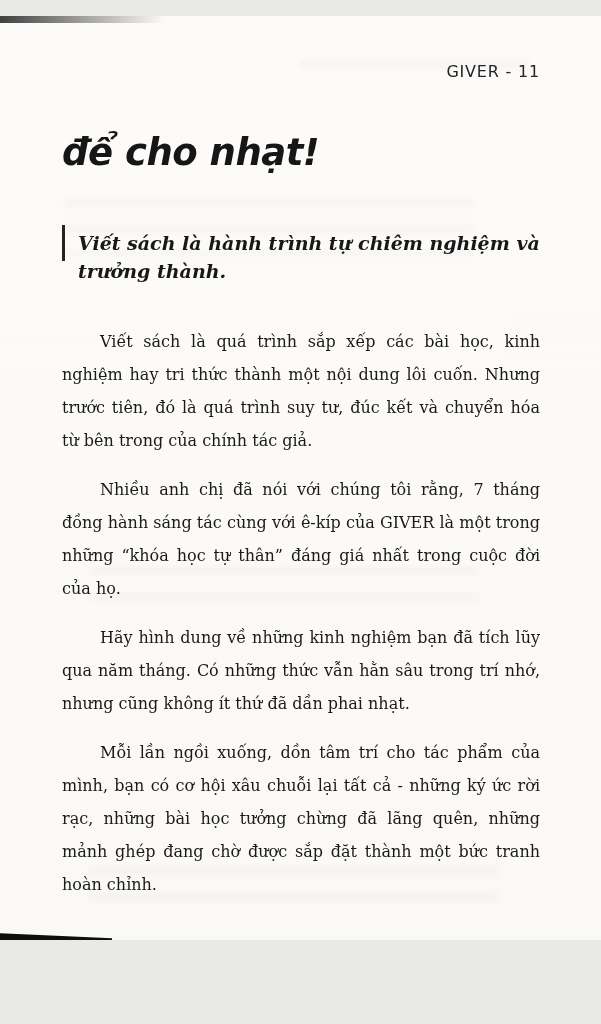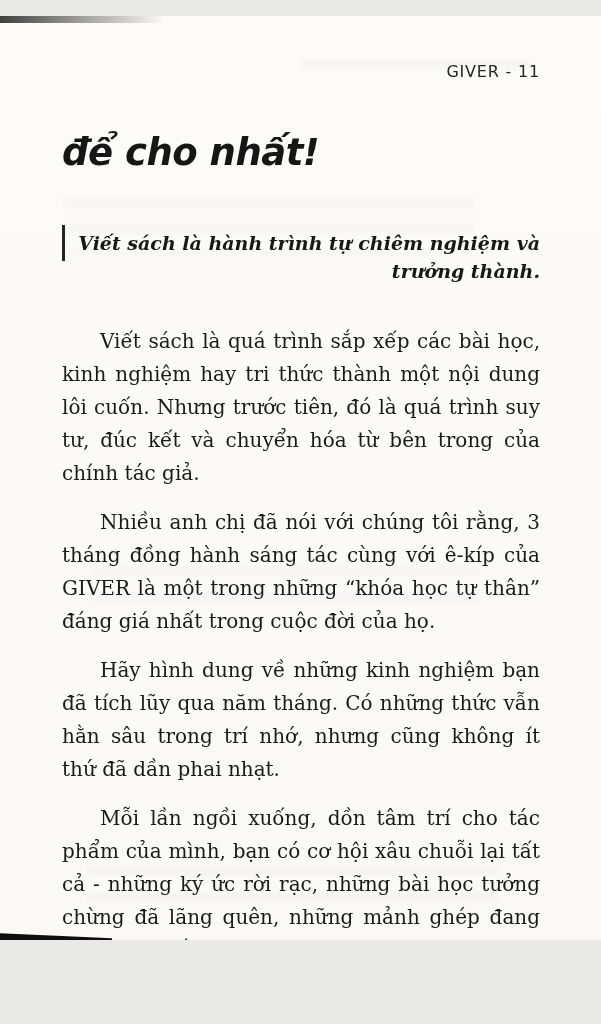--- a/index.html
+++ b/index.html
@@ -35,21 +35,20 @@
     font-weight: 700;
     font-size: 37px;
     line-height: 53px;
     letter-spacing: -0.5px;
     color: #161616;
   }
   .quote-row {
     display: flex;
     align-items: flex-start;
     margin-top: 44px;
-    text-align: right;
   }
   .quote-bar {
     width: 3px;
     height: 36px;
     background: #242424;
     margin: 2px 13px 0 0;
     flex: 0 0 auto;
   }
   .quote-text {
     font-family: "DejaVu Serif", serif;
@@ -57,21 +56,21 @@
     font-weight: 600;
     font-size: 19px;
     line-height: 28px;
     padding-top: 6px;
     color: #181818;
   }
   .body-text {
     margin-top: 40px;
   }
   .body-text p {
-    font-size: 20px;
+    font-size: 16px;
     line-height: 33px;
     text-align: justify;
     text-indent: 38px;
     margin: 0 0 16px 0;
     color: #1a1a1a;
   }
   
   .artifact-top {
     position: absolute;
     top: 0; left: 0;
@@ -107,29 +106,29 @@
   <div class="artifact-top"></div>
   <div class="bleed bleed-1"></div>
   <div class="bleed bleed-2"></div>
   <div class="bleed bleed-3"></div>
   <div class="bleed bleed-4"></div>
   <div class="bleed bleed-5"></div>
 
   <div class="running-header">GIVER - 11</div>
 
   <h1 class="chapter-title">
-    <div>để cho nhất!</div>
+    <div>để cho nhạt!</div>
   </h1>
 
   <div class="quote-row">
     <div class="quote-bar"></div>
     <div class="quote-text">Viết sách là hành trình tự chiêm nghiệm và trưởng thành.</div>
   </div>
 
   <div class="body-text">
     <p>Viết sách là quá trình sắp xếp các bài học, kinh nghiệm hay tri thức thành một nội dung lôi cuốn. Nhưng trước tiên, đó là quá trình suy tư, đúc kết và chuyển hóa từ bên trong của chính tác giả.</p>
-    <p>Nhiều anh chị đã nói với chúng tôi rằng, 3 tháng đồng hành sáng tác cùng với ê-kíp của GIVER là một trong những “khóa học tự thân” đáng giá nhất trong cuộc đời của họ.</p>
+    <p>Nhiều anh chị đã nói với chúng tôi rằng, 7 tháng đồng hành sáng tác cùng với ê-kíp của GIVER là một trong những “khóa học tự thân” đáng giá nhất trong cuộc đời của họ.</p>
     <p>Hãy hình dung về những kinh nghiệm bạn đã tích lũy qua năm tháng. Có những thức vẫn hằn sâu trong trí nhớ, nhưng cũng không ít thứ đã dần phai nhạt.</p>
     <p>Mỗi lần ngồi xuống, dồn tâm trí cho tác phẩm của mình, bạn có cơ hội xâu chuỗi lại tất cả - những ký ức rời rạc, những bài học tưởng chừng đã lãng quên, những mảnh ghép đang chờ được sắp đặt thành một bức tranh hoàn chỉnh.</p>
   </div>
 
   <div class="artifact-bottom"></div>
 </div>
 
 </body></html>

